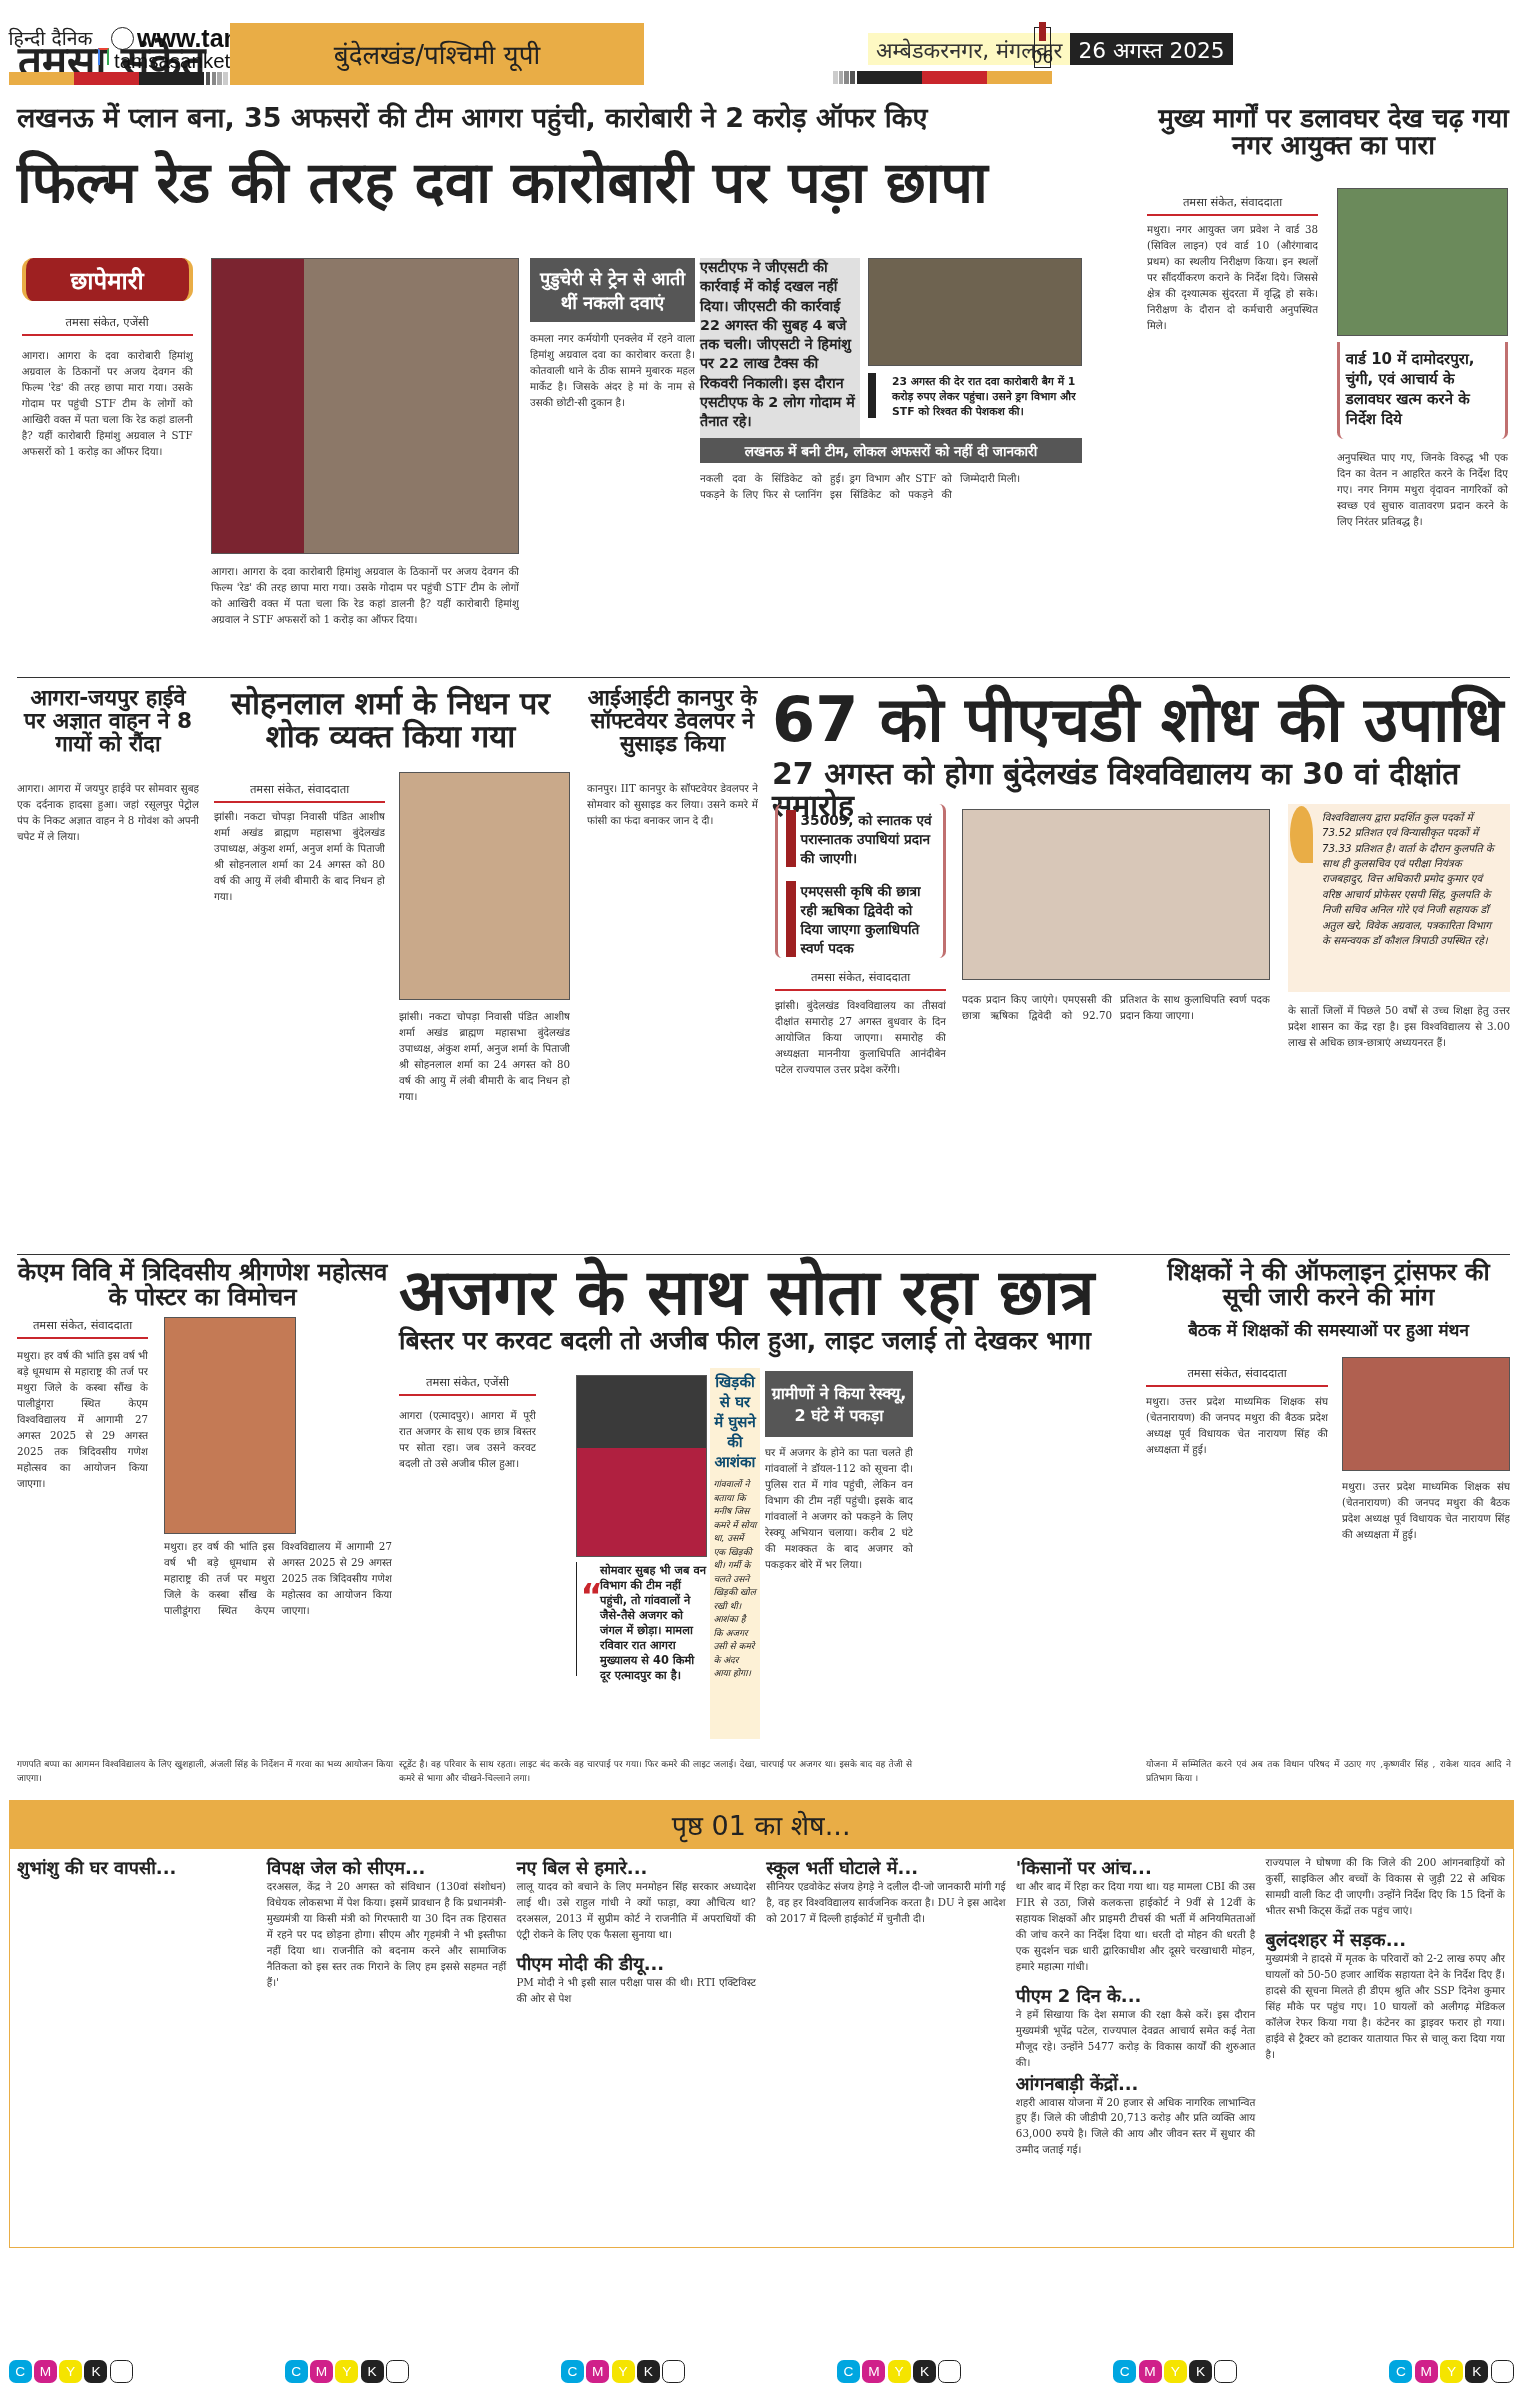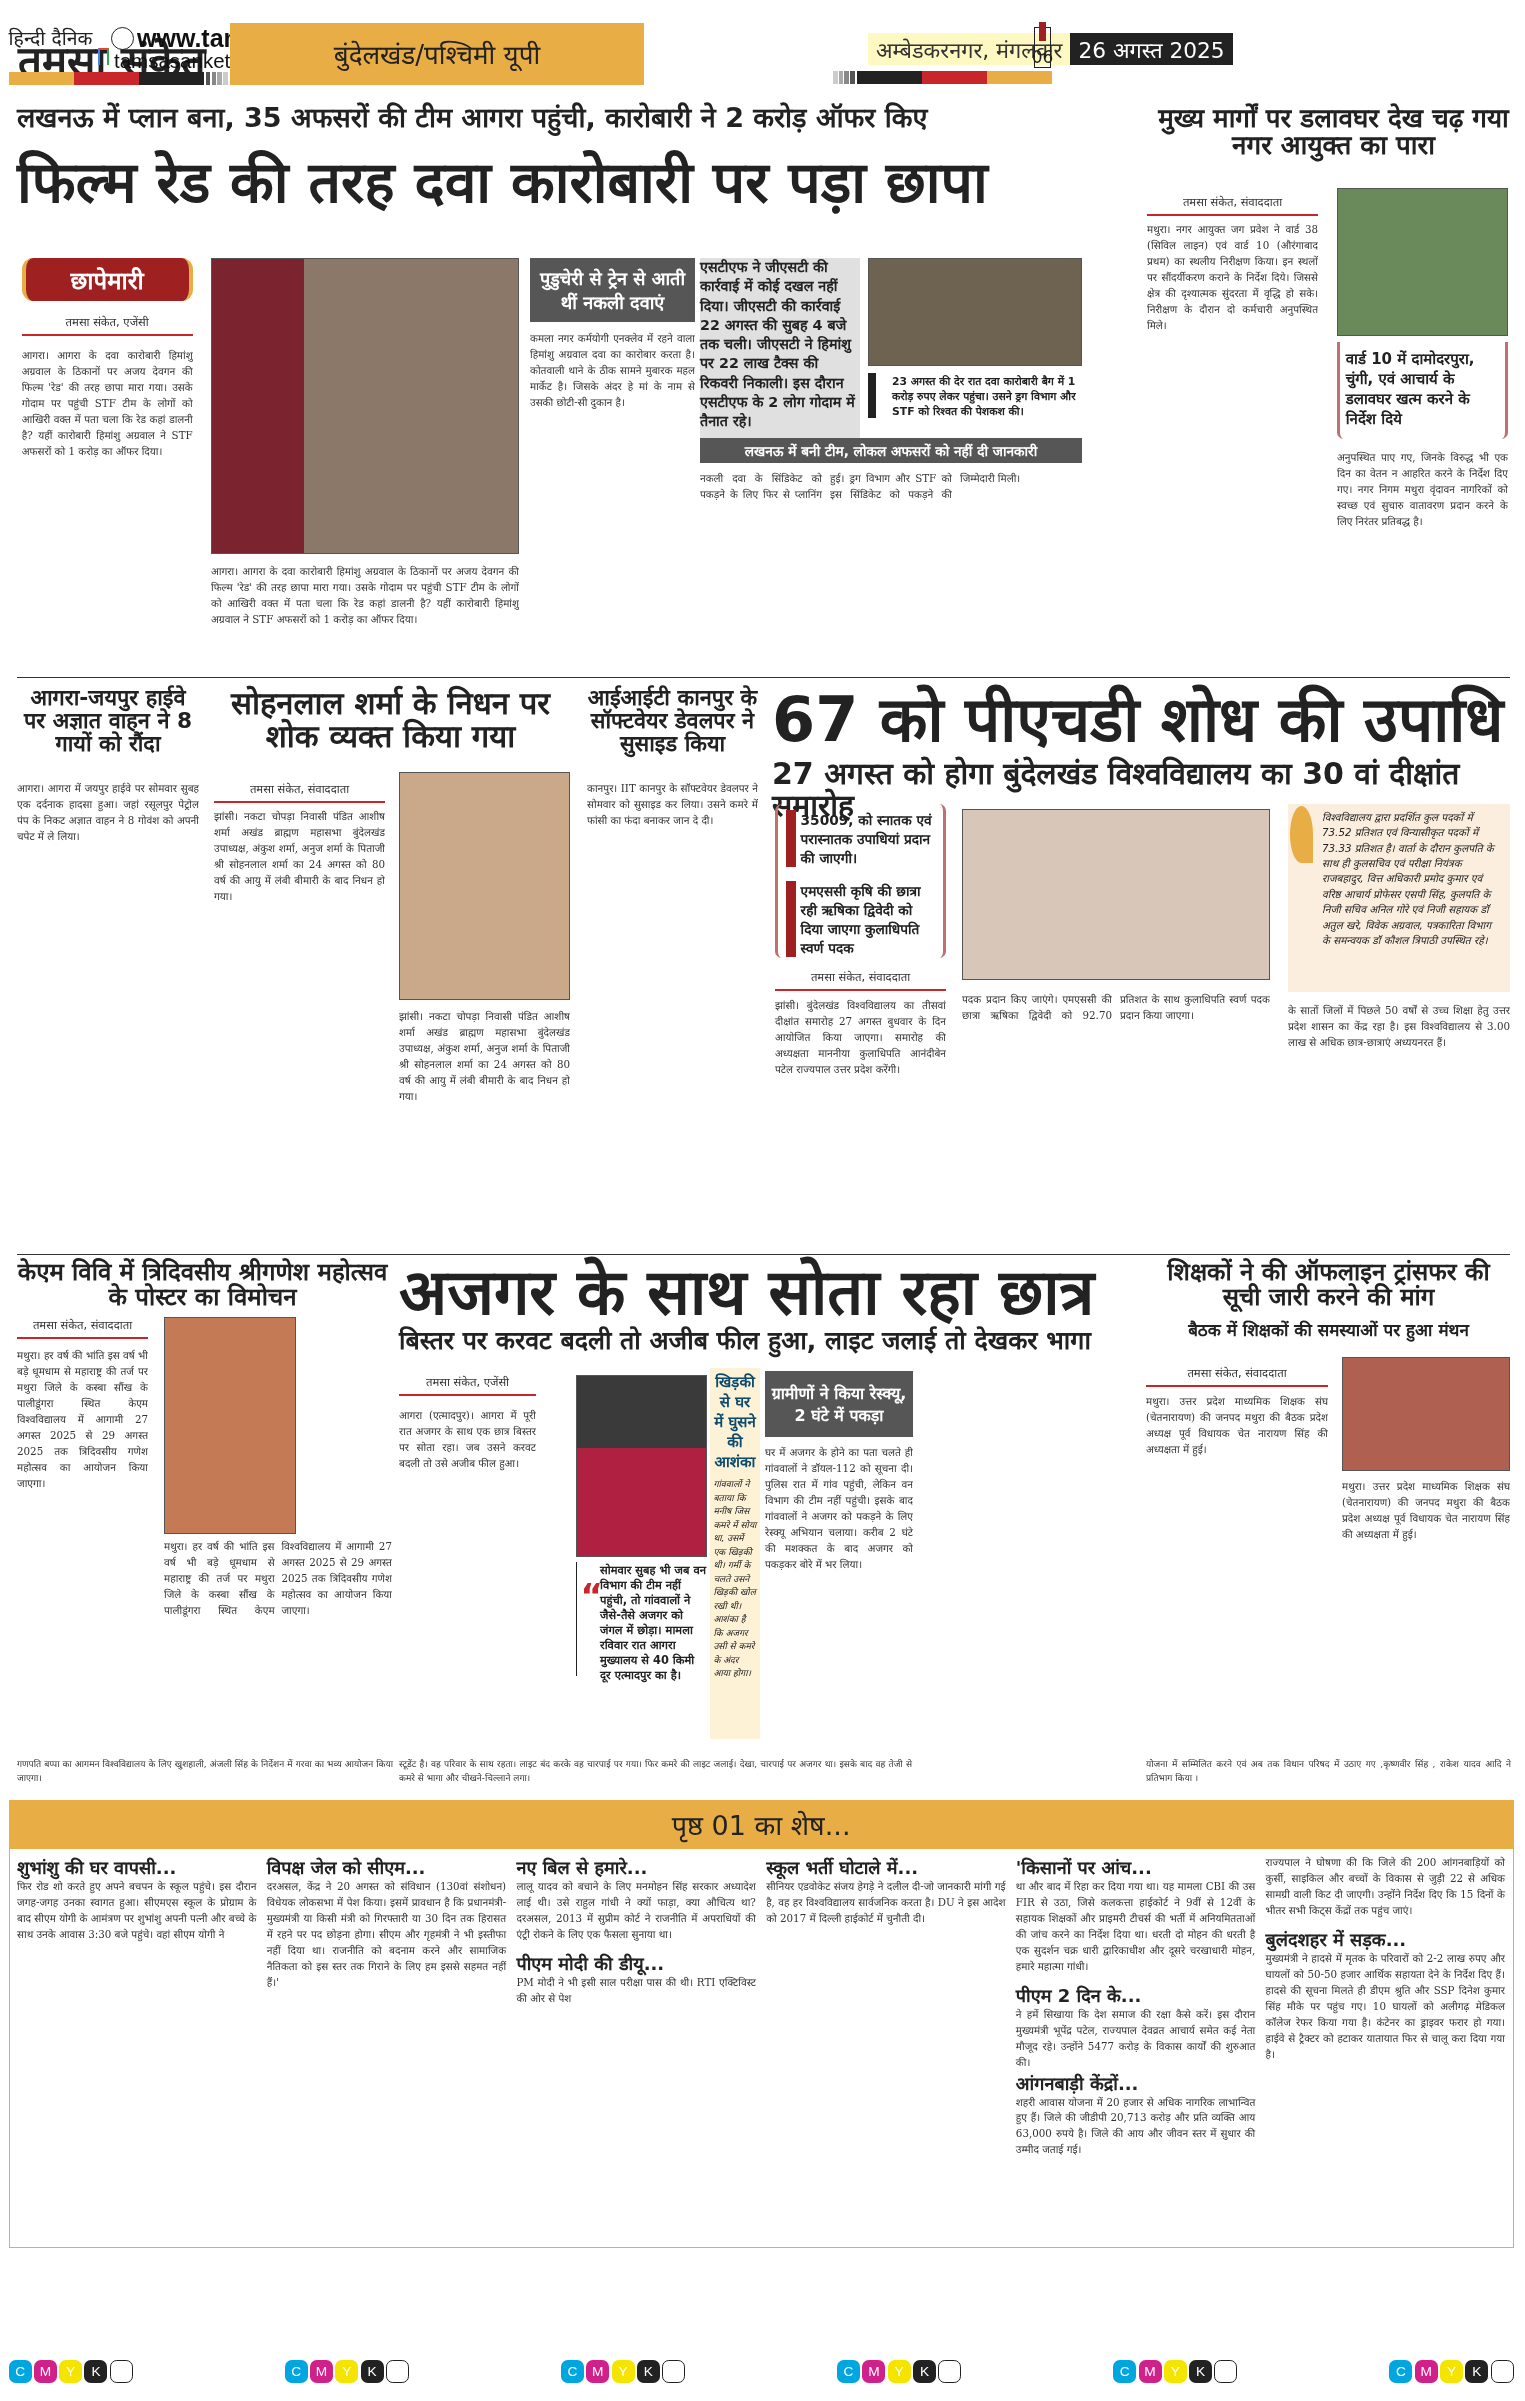--- a/index.html
+++ b/index.html
@@ -174,21 +174,20 @@
 <div class="abs body-text" style="left:1146px;top:1758px;width:365px;font-size:9px">योजना में सम्मिलित करने एवं अब तक विधान परिषद में उठाए गए ,कृष्णवीर सिंह , राकेश यादव आदि ने प्रतिभाग किया ।</div>
 
 <div class="abs band" style="left:8.6px;top:1800px;width:1505px">
   <span>पृष्ठ 01 का शेष...</span>
 </div>
 <div class="abs" style="left:8.6px;top:1849px;width:1505px;height:399px;border:1.7px solid #e9ad46;border-top:none"></div>
 
 <div class="abs" style="left:17px;top:1855px;width:1488px;height:388px;display:grid;grid-template-columns:repeat(6,1fr);gap:10.3px">
   <div>
     <div class="sub-head">शुभांशु की घर वापसी...</div>
-    <div class="body-text">फिर रोड शो करते हुए अपने बचपन के स्कूल पहुंचे। इस दौरान जगह-जगह उनका स्वागत हुआ। सीएमएस स्कूल के प्रोग्राम के बाद सीएम योगी के आमंत्रण पर शुभांशु अपनी पत्नी और बच्चे के साथ उनके आवास 3:30 बजे पहुंचे। वहां सीएम योगी ने</div>
   </div>
   <div>
     <div class="sub-head">विपक्ष जेल को सीएम...</div>
     <div class="body-text">दरअसल, केंद्र ने 20 अगस्त को संविधान (130वां संशोधन) विधेयक लोकसभा में पेश किया। इसमें प्रावधान है कि प्रधानमंत्री-मुख्यमंत्री या किसी मंत्री को गिरफ्तारी या 30 दिन तक हिरासत में रहने पर पद छोड़ना होगा। सीएम और गृहमंत्री ने भी इस्तीफा नहीं दिया था। राजनीति को बदनाम करने और सामाजिक नैतिकता को इस स्तर तक गिराने के लिए हम इससे सहमत नहीं हैं।'</div>
   </div>
   <div>
     <div class="sub-head">नए बिल से हमारे...</div>
     <div class="body-text">लालू यादव को बचाने के लिए मनमोहन सिंह सरकार अध्यादेश लाई थी। उसे राहुल गांधी ने क्यों फाड़ा, क्या औचित्य था? दरअसल, 2013 में सुप्रीम कोर्ट ने राजनीति में अपराधियों की एंट्री रोकने के लिए एक फैसला सुनाया था।</div>
     <div class="sub-head" style="margin-top:8px">पीएम मोदी की डीयू...</div>
     <div class="body-text">PM मोदी ने भी इसी साल परीक्षा पास की थी। RTI एक्टिविस्ट की ओर से पेश</div>

